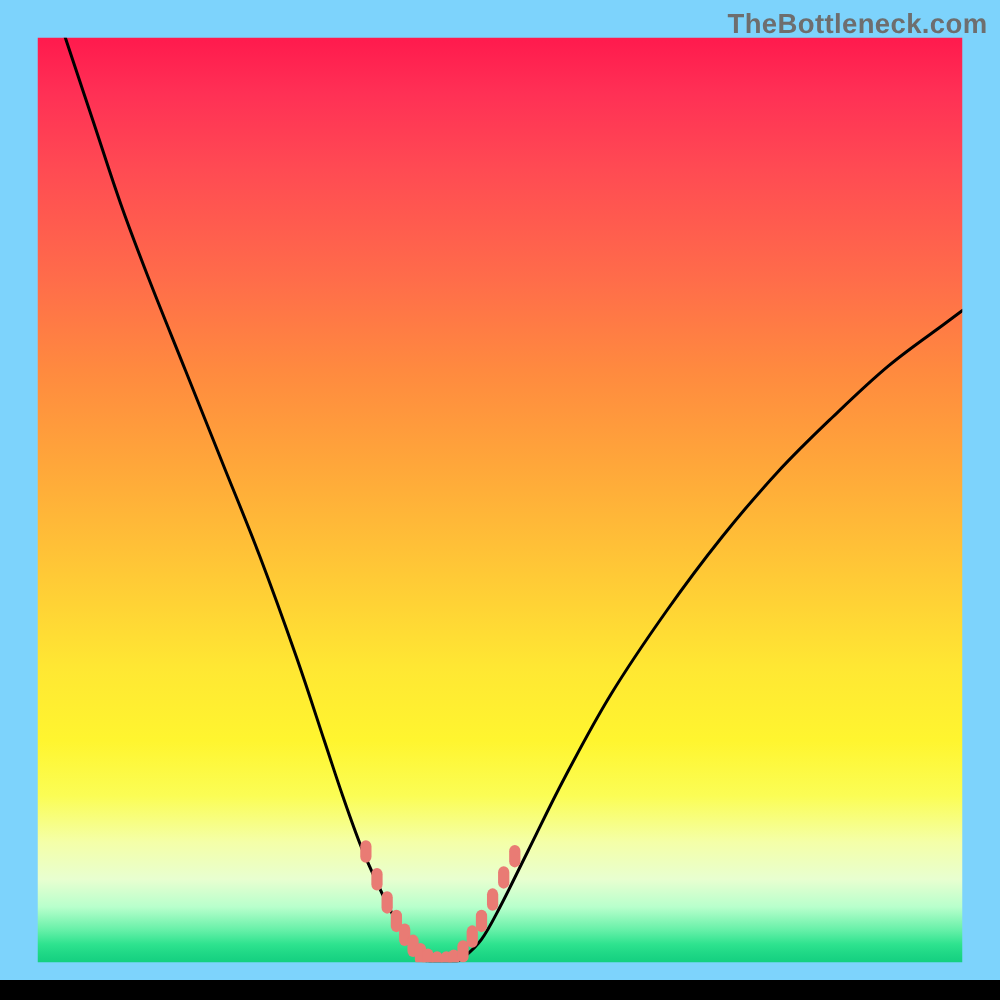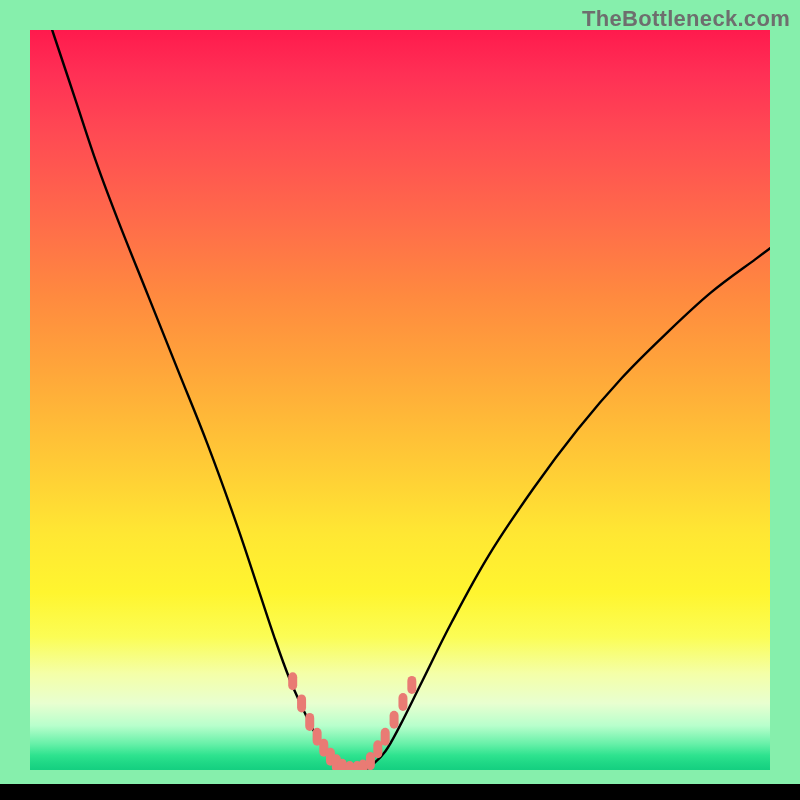--- a/index.html
+++ b/index.html
@@ -7,21 +7,21 @@
     padding: 0;
     width: 800px;
     height: 800px;
     background: #000;
     overflow: hidden;
   }
   .container {
     position: relative;
     width: 800px;
     height: 784px;
-    background: #86efac;
+    background: #7dd3fc;
   }
   .watermark {
     position: absolute;
     top: 6px;
     right: 10px;
     font-family: Arial, Helvetica, sans-serif;
     font-size: 22px;
     font-weight: 600;
     color: #6e6e6e;
     letter-spacing: 0.3px;

